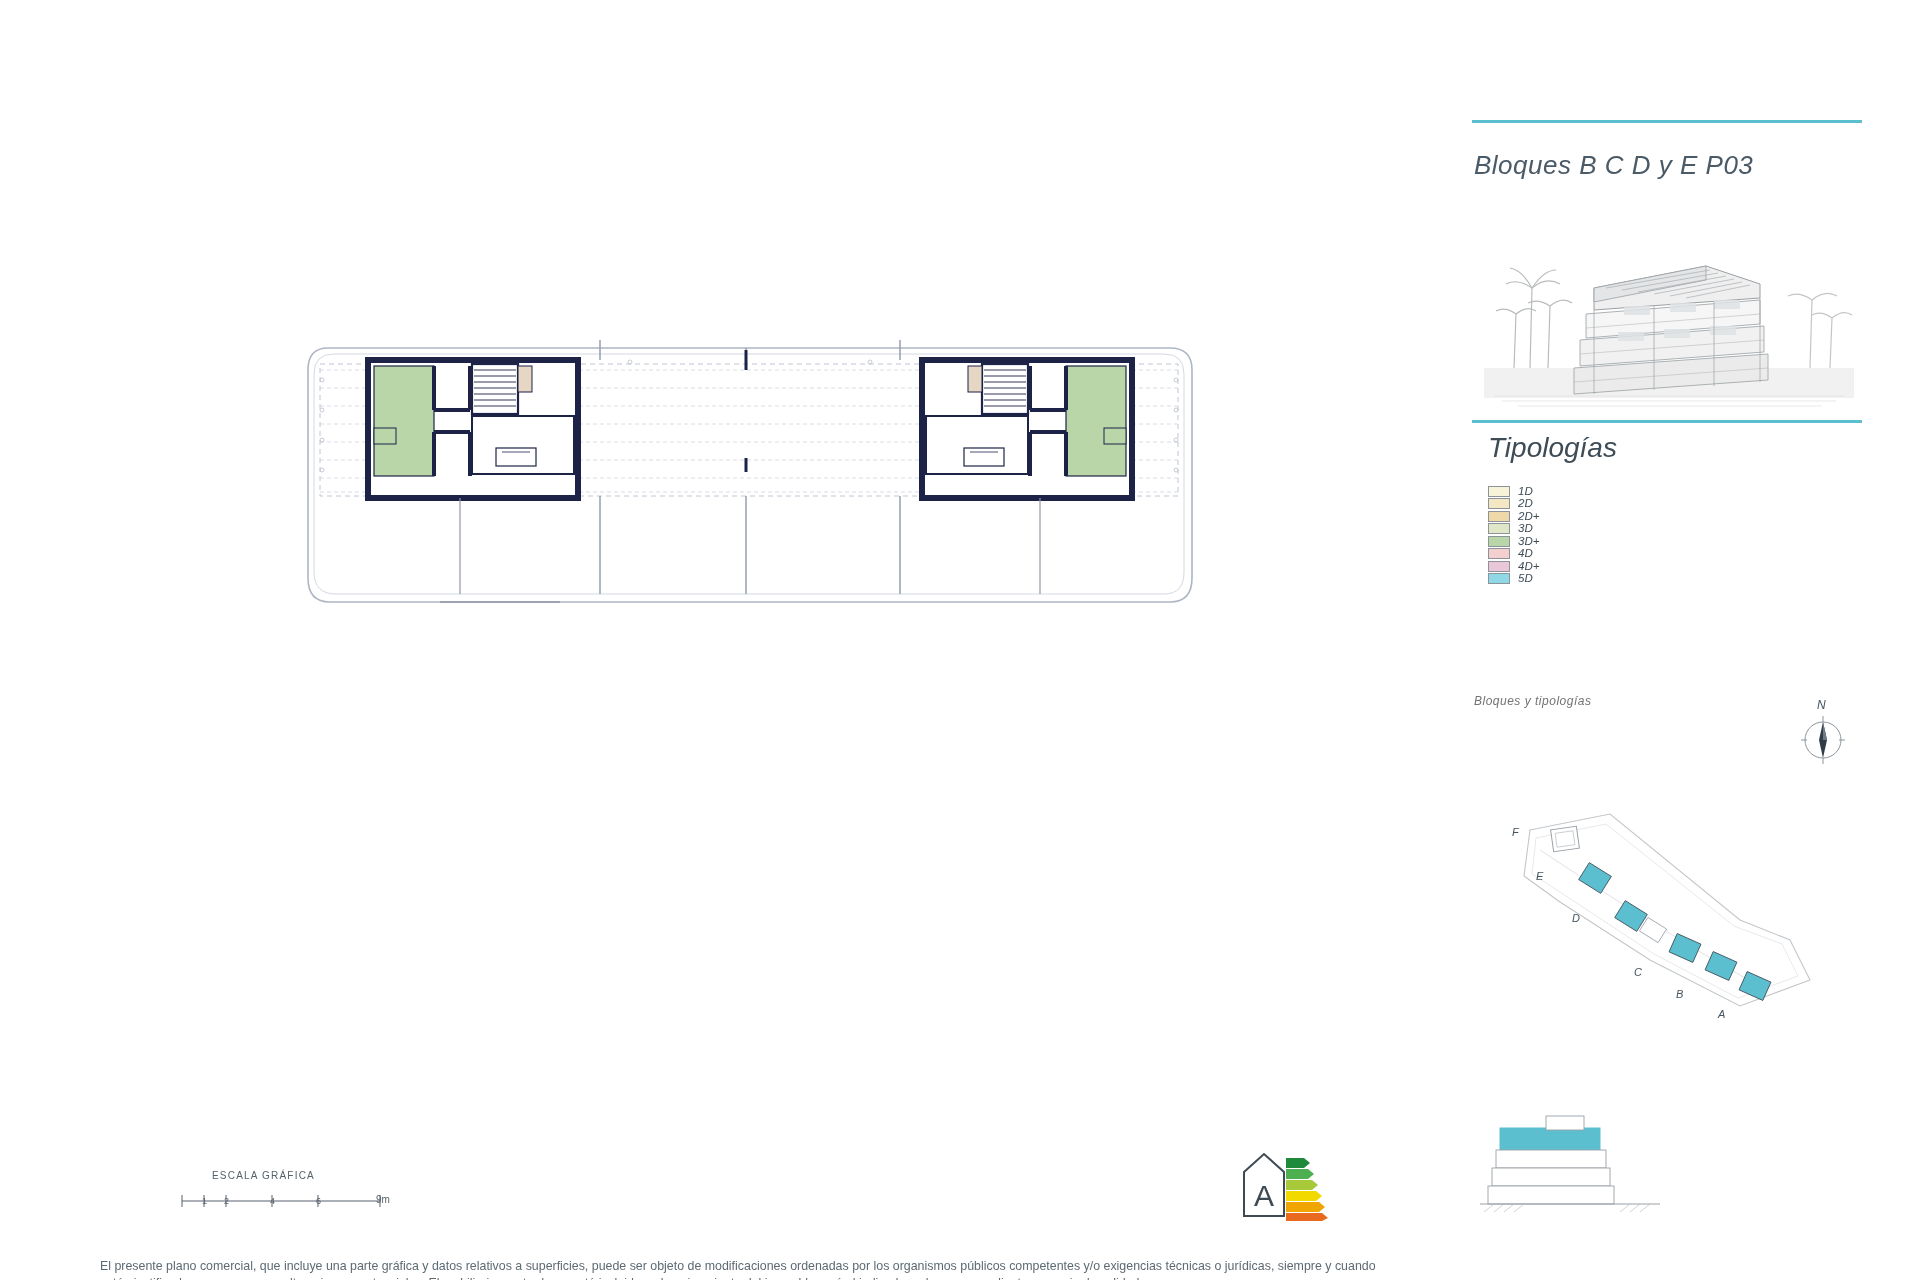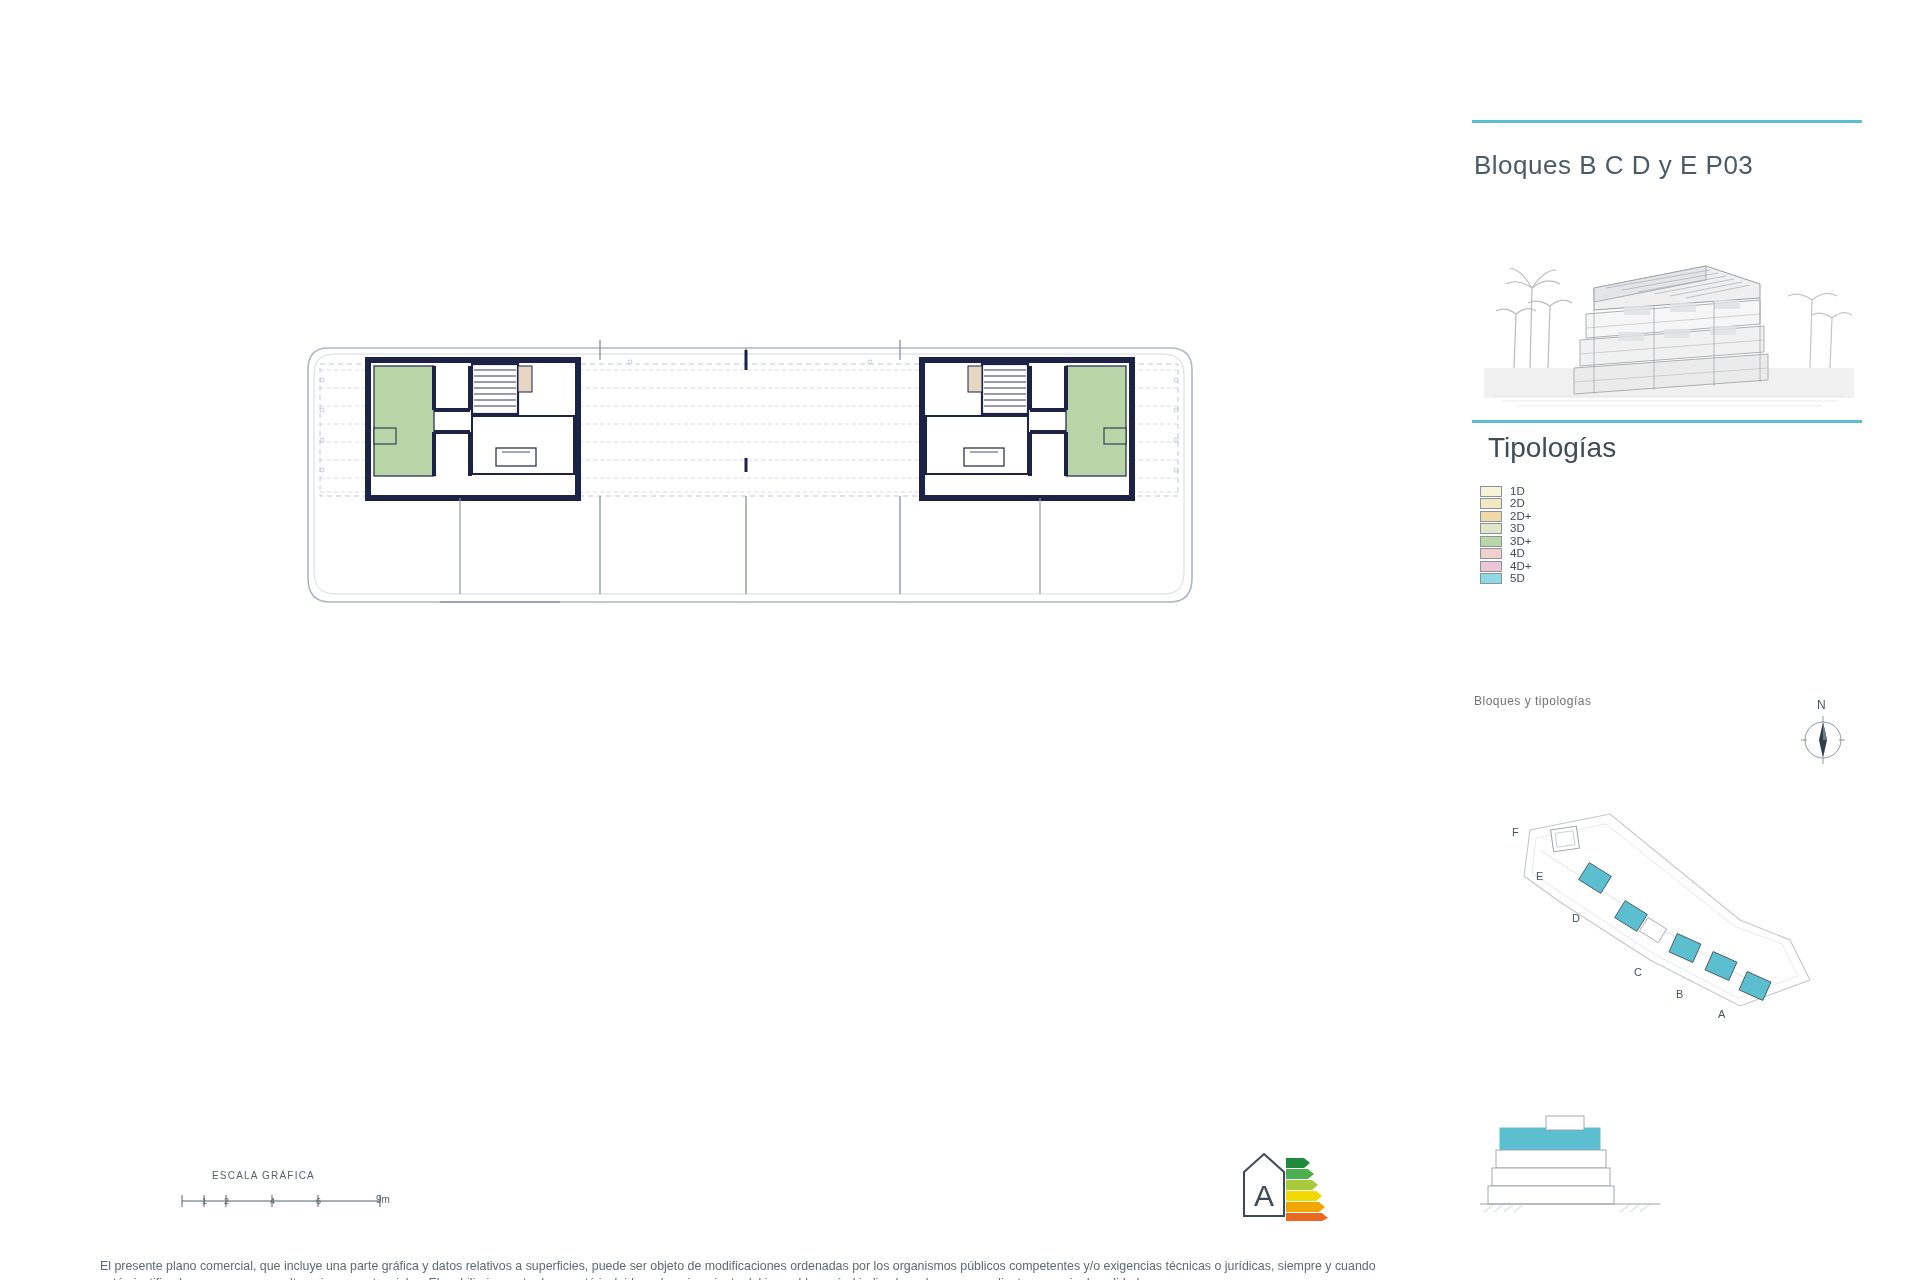--- a/index.html
+++ b/index.html
@@ -13,21 +13,21 @@
   .page {
     position: relative;
     width: 1920px; height: 1280px;
     background: #ffffff;
   }
 
   
   .right-panel {
     position: absolute;
     left: 1460px; top: 0;
-    width: 460px; height: 1196px;
+    width: 460px; height: 1196px; font-style: italic;
   }
   .rule-top {
     position: absolute;
     left: 12px; top: 120px;
     width: 390px; height: 3px;
     background: #5bbfd0;
   }
   .panel-title {
     position: absolute;
     left: 14px; top: 150px;
@@ -56,21 +56,21 @@
     position: absolute;
     left: 28px; top: 432px;
     font-size: 28px;
     color: #3e4c56;
     font-weight: 400;
   }
 
   
   .legend {
     position: absolute;
-    left: 20px; top: 485px;
+    left: 28px; top: 485px;
     width: 200px;
   }
   .legend-row {
     display: flex;
     align-items: center;
     height: 12.5px;
   }
   .legend-swatch {
     width: 22px; height: 11px;
     border: 1px solid #8d9499;

